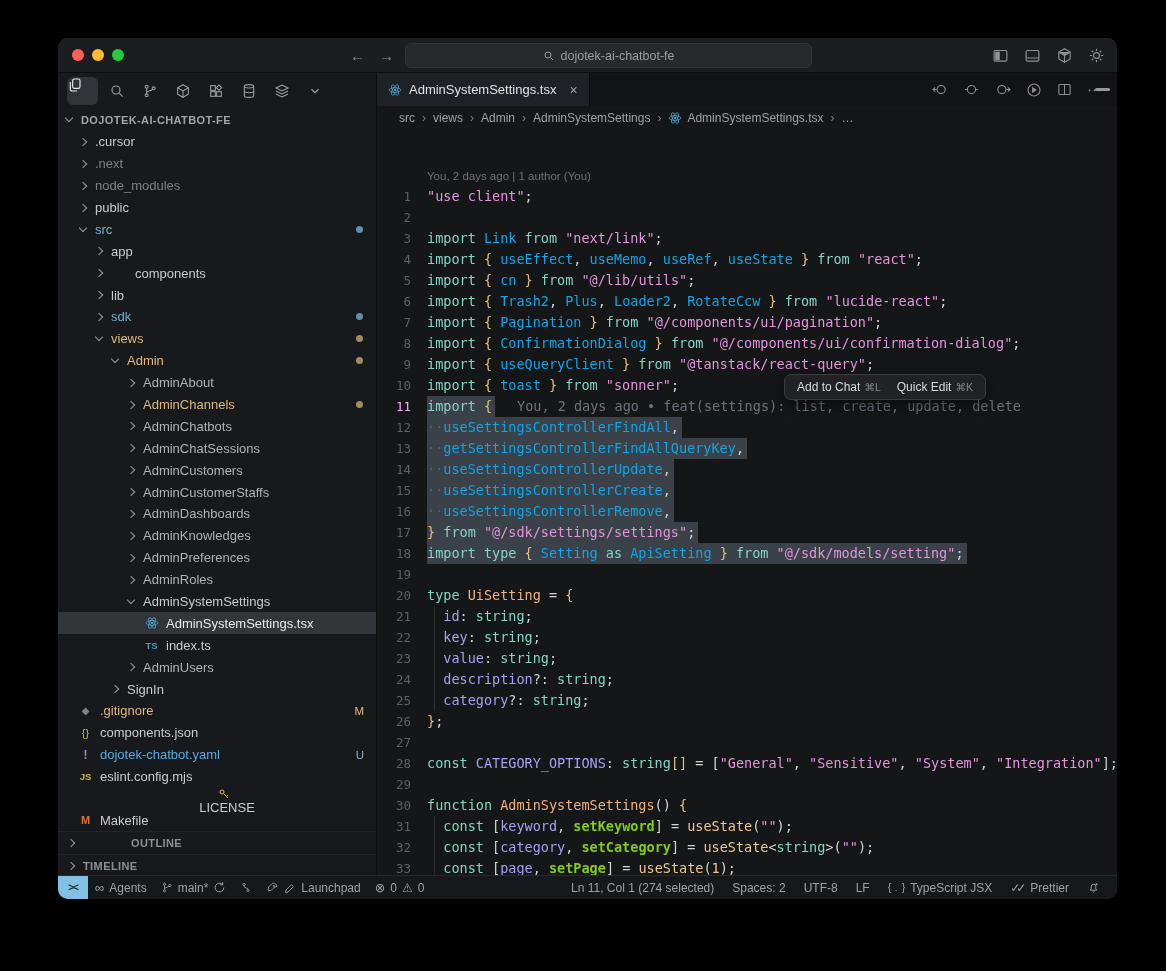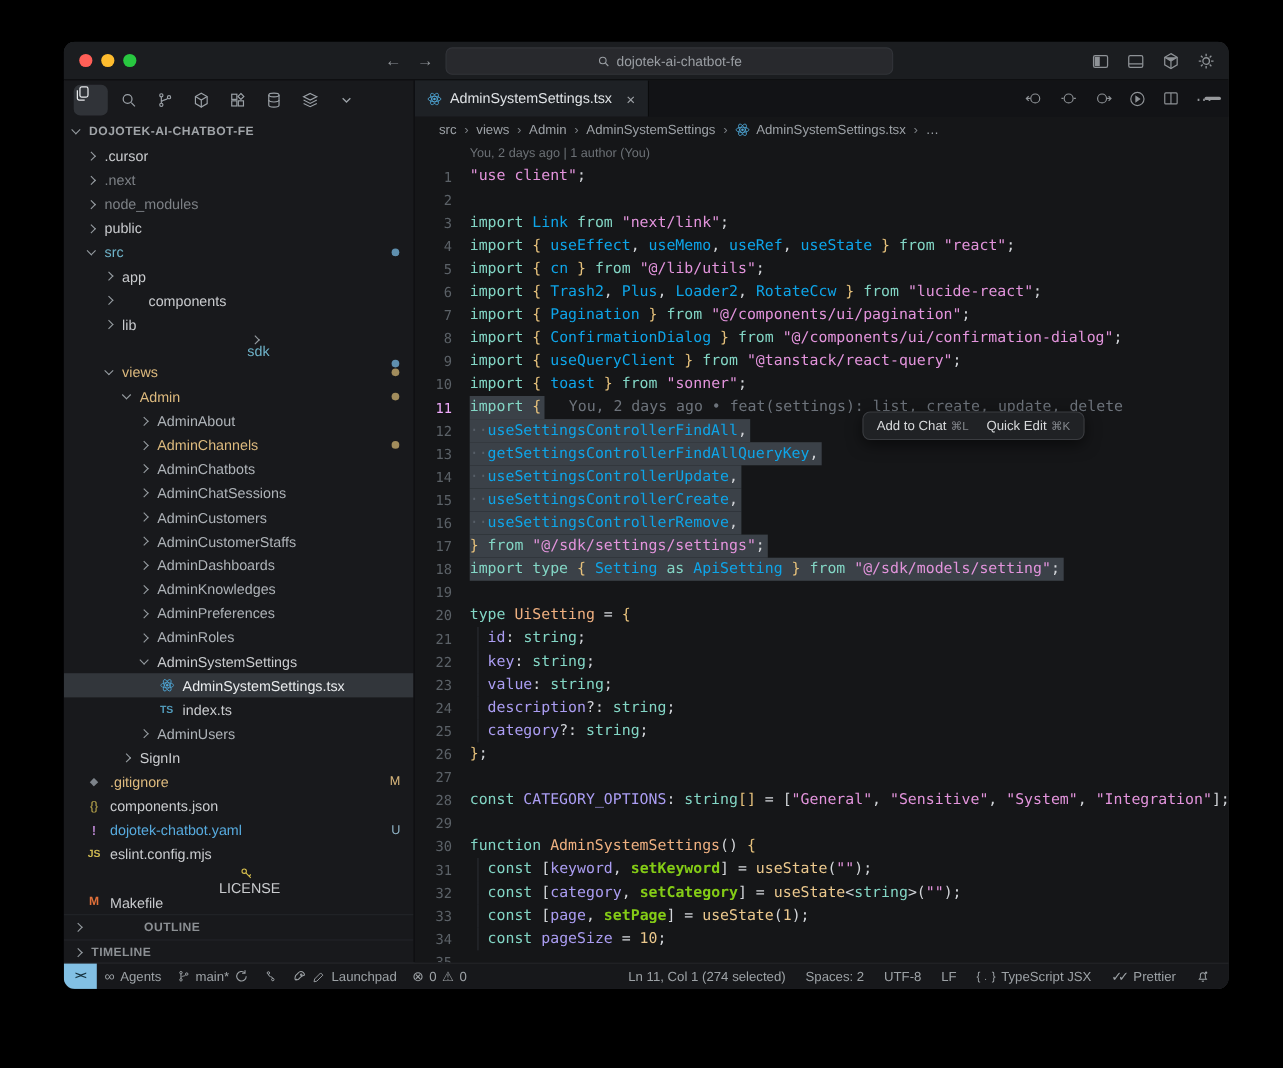--- a/index.html
+++ b/index.html
@@ -46,21 +46,21 @@
   .tab{display:flex;align-items:center;gap:7px;padding:0 11px;background:#1e2125;color:#dfe2e5;
     font-size:13px;border-right:1px solid #0a0b0c;}
   .tab .close{color:#9b9fa4;font-size:14px;margin-left:6px;}
   .tabactions{margin-left:auto;display:flex;align-items:center;gap:15px;padding-right:14px;color:#8d9195;}
   .breadcrumbs{height:23px;flex:none;display:flex;align-items:center;gap:7px;padding-left:22px;
     font-size:12px;color:#9da2a7;}
   .bc-sep{color:#7d8186;font-size:12px;}
   .bc-item{display:flex;align-items:center;gap:5px;}
   .codeview{flex:1;position:relative;overflow:hidden;font-family:"DejaVu Sans Mono",monospace;font-size:13.5px;}
   .codelens{height:21px;display:flex;align-items:center;padding-left:50px;
-    font-family:"Liberation Sans",sans-serif;font-size:11.5px;color:#6c7176;}
+    font-family:"Liberation Sans",sans-serif;font-size:11.5px;color:#6c7176;margin-top:36px;}
   .line{height:21px;line-height:21px;display:flex;white-space:pre;position:relative;}
   .ln{width:34px;flex:none;text-align:right;color:#5b6167;margin-right:16px;font-size:12.5px;}
   .line.active .ln{color:#f0abfc;}
   .lc{white-space:pre;}
   .sel{background:#3b4148;display:inline-block;padding-right:3px;}
   .guide{position:absolute;left:57px;top:0;bottom:0;width:1px;background:#2a2d32;}
   .tk-kw{color:#83d6c5}.tk-pun{color:#e5c07b}.tk-id{color:#0ea5e9}.tk-str{color:#e394dc}
   .tk-pln{color:#d2d5d9}.tk-typ{color:#efb080}.tk-prop{color:#ab9df2}
   .tk-fnb{color:#84cc16;font-weight:bold}.tk-call{color:#ebc88d}.tk-num{color:#ebc88d}.tk-ws{color:#575f68}
   .blame{color:#6d737b;margin-left:22px;}
@@ -223,21 +223,21 @@
             <span>app</span>
           </div>
           <div class="trow" style="padding-left: 36px; gap: 24px;">
             <span class="chev r"></span>
             <span>components</span>
           </div>
           <div class="trow" style="padding-left: 36px;">
             <span class="chev r"></span>
             <span>lib</span>
           </div>
-          <div class="trow" style="padding-left: 36px; flex-direction: column;">
+          <div class="trow" style="padding-left: 36px;">
             <span class="chev r"></span>
             <span class="tl-blue">sdk</span>
             <span class="dot blue"></span>
           </div>
           <div class="trow" style="padding-left: 36px;">
             <span class="chev d"></span>
             <span class="tl-yellow">views</span>
             <span class="dot yellow"></span>
           </div>
           <div class="trow" style="padding-left: 52px;">

